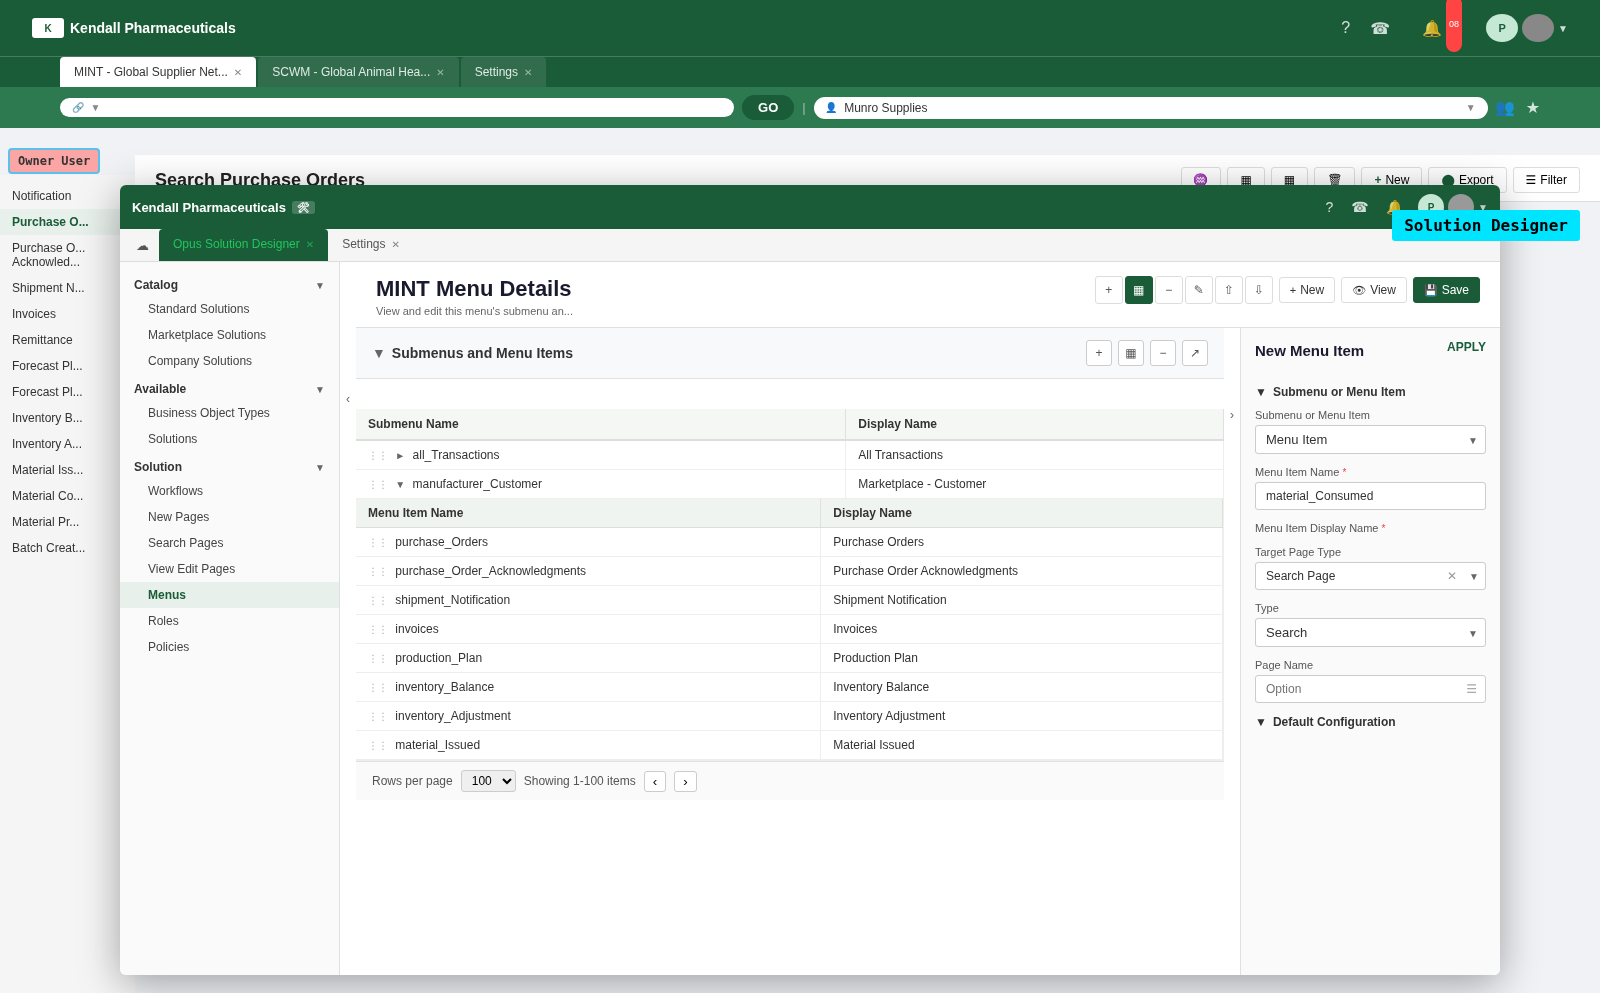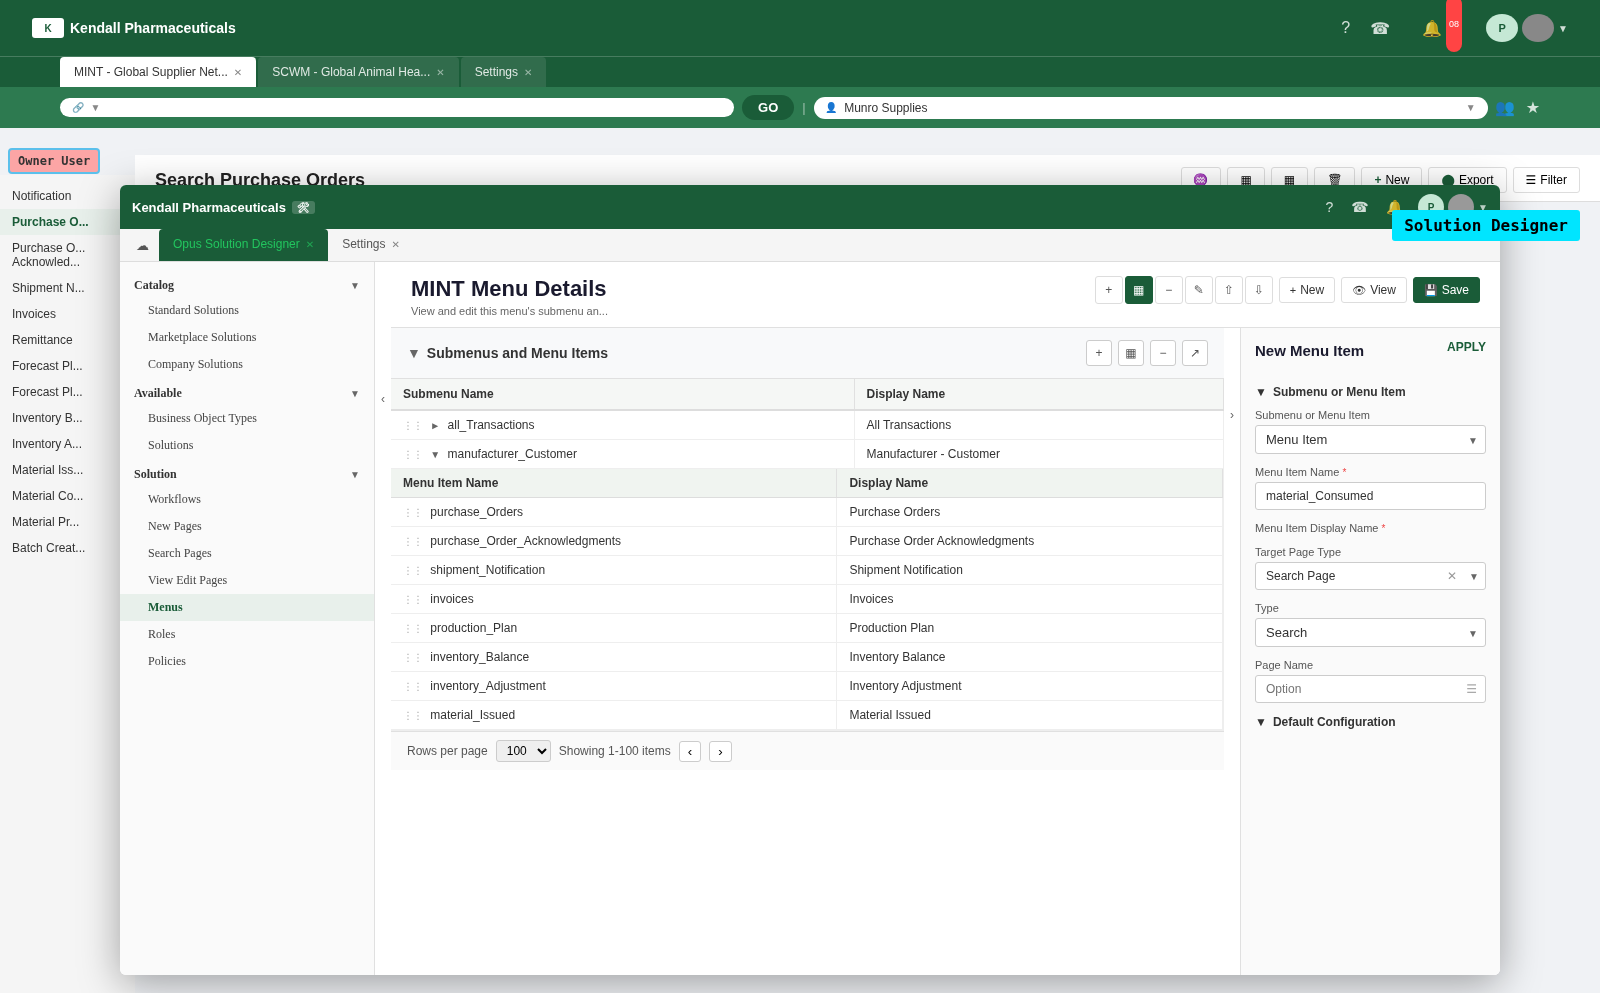--- a/index.html
+++ b/index.html
@@ -87,21 +87,21 @@
       display: flex; align-items: center; gap: 6px; padding: 8px 14px; font-size: 12px; cursor: pointer; border-bottom: 2px solid transparent; color: #555;
     }
     .inner-tab.active { background: #1a5c38; color: #22c55e; border-radius: 4px 4px 0 0; border-bottom-color: #1a5c38; }
     .inner-tab .tab-close { font-size: 10px; cursor: pointer; opacity: 0.7; }
 
     
     .inner-body { display: flex; flex: 1; overflow: hidden; }
 
     
     .inner-leftnav {
-      width: 255px; background: #fafafa; border-right: 1px solid #e0e0e0; flex-shrink: 0; overflow-y: auto; padding: 8px 0; font-family: Liberation Serif, serif;
+      width: 220px; background: #fafafa; border-right: 1px solid #e0e0e0; flex-shrink: 0; overflow-y: auto; padding: 8px 0;
     }
     .nav-section { }
     .nav-section-header {
       display: flex; align-items: center; justify-content: space-between; padding: 8px 14px 4px; font-size: 12px; font-weight: 600; color: #333; cursor: pointer;
     }
     .nav-section-header .chevron { font-size: 10px; color: #666; }
     .nav-item {
       padding: 6px 14px 6px 28px; font-size: 12px; color: #444; cursor: pointer; display: block;
     }
     .nav-item.active { background: #e8f0eb; color: #1a5c38; font-weight: 600; }
@@ -135,21 +135,21 @@
       flex: 1; overflow-y: auto; padding: 0;
     }
     .submenus-header {
       display: flex; align-items: center; justify-content: space-between; padding: 12px 16px; background: #f8f9fa; border-bottom: 1px solid #e0e0e0;
     }
     .submenus-title-row { display: flex; align-items: center; gap: 6px; font-size: 14px; font-weight: 600; color: #333; }
     .submenus-actions { display: flex; gap: 6px; }
     .sub-action-btn { width: 26px; height: 26px; display: flex; align-items: center; justify-content: center; border: 1px solid #ccc; border-radius: 3px; cursor: pointer; font-size: 12px; color: #555; background: white; }
 
     
-    .data-table { width: 100%; border-collapse: collapse; }
+    .data-table { width: 100%; border-collapse: collapse; margin-top: 30px; }
     .data-table thead tr { background: #f5f7f5; }
     .data-table th { padding: 8px 12px; text-align: left; font-size: 12px; font-weight: 600; color: #333; border-bottom: 2px solid #ddd; border-right: 1px solid #e0e0e0; }
     .data-table td { padding: 7px 12px; font-size: 12px; color: #333; border-bottom: 1px solid #eee; border-right: 1px solid #eee; }
     .drag-handle { color: #aaa; font-size: 10px; margin-right: 4px; cursor: grab; }
     .expand-btn { color: #666; font-size: 10px; cursor: pointer; margin-right: 4px; }
     .sub-table { width: 100%; border-collapse: collapse; }
     .sub-table th { padding: 7px 12px; text-align: left; font-size: 12px; font-weight: 600; color: #333; background: #f0f4f0; border-bottom: 1px solid #ddd; border-right: 1px solid #e0e0e0; }
     .sub-table td { padding: 7px 12px; font-size: 12px; color: #333; border-bottom: 1px solid #eee; border-right: 1px solid #eee; }
 
     
@@ -469,21 +469,21 @@
                 </td>
                 <td>All Transactions</td>
               </tr>
 
               <tr>
                 <td>
                   <span class="drag-handle">⋮⋮</span>
                   <span class="expand-btn">▼</span>
                   <span>manufacturer_Customer</span>
                 </td>
-                <td>Manufacturer - Customer</td>
+                <td>Marketplace - Customer</td>
               </tr>
 
               <tr>
                 <td colspan="2" style="padding:0;">
                   <table class="sub-table">
                     <thead>
                       <tr>
                         <th>
                           <span>Menu Item Name</span>
                         </th>

